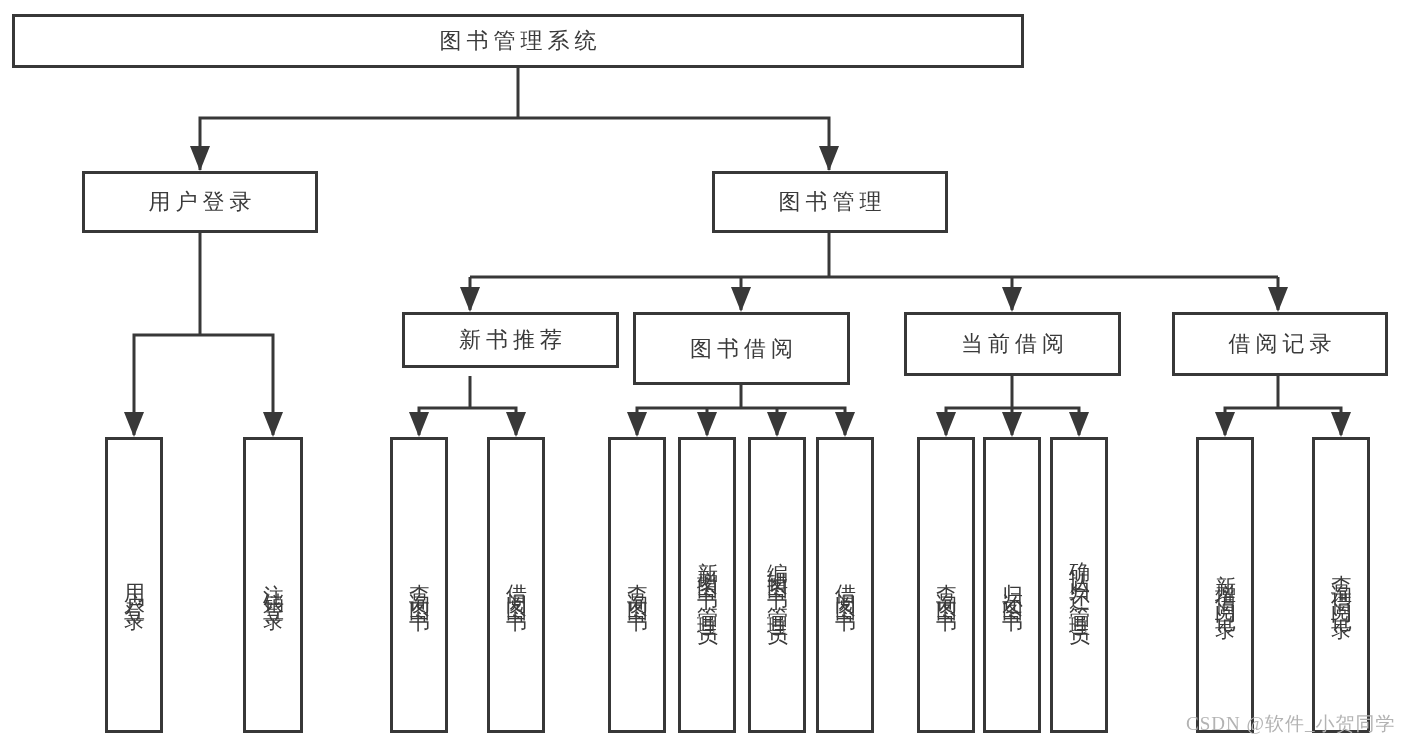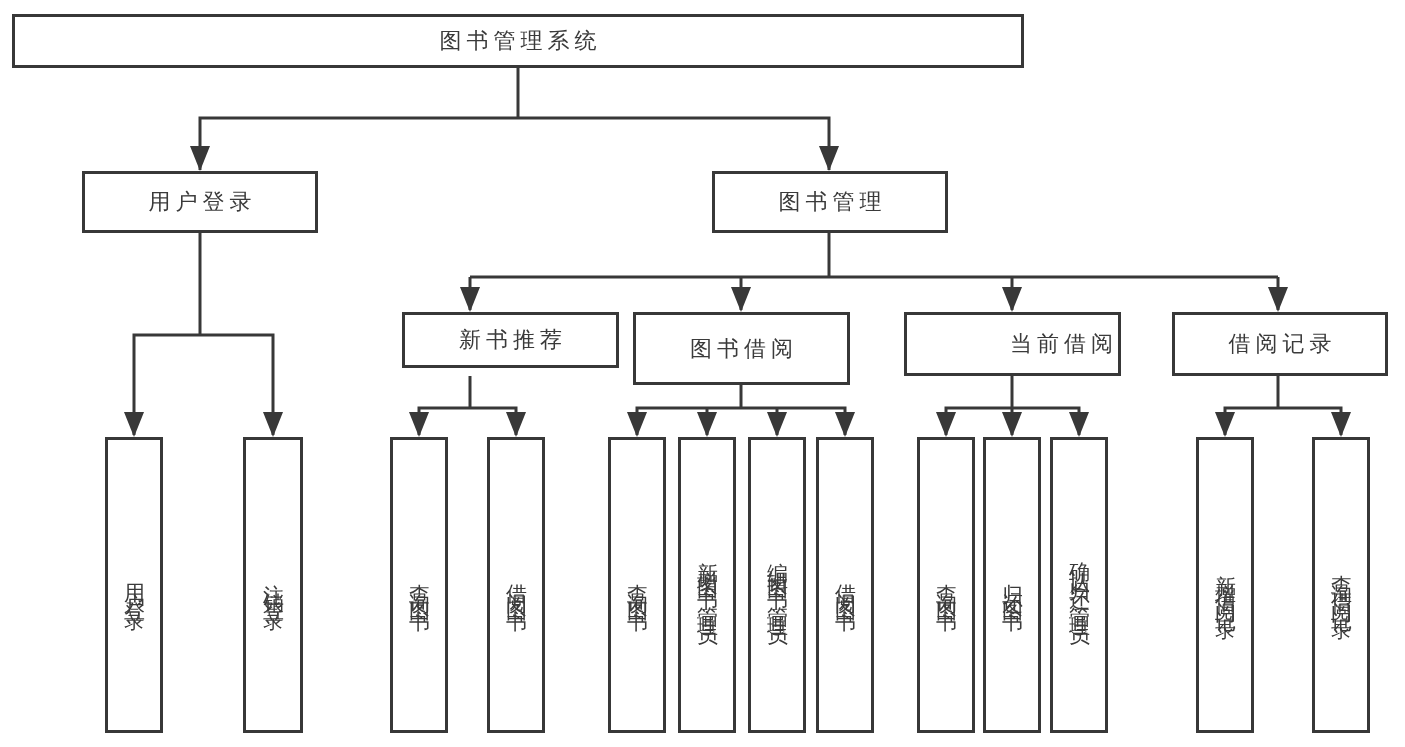--- a/index.html
+++ b/index.html
@@ -23,21 +23,21 @@
     writing-mode:vertical-rl;text-orientation:mixed;
     font-size:21px;letter-spacing:9px;line-height:1;
     color:#3a3a3a;
   }
   
   .n-root {left:12px;  top:14px;  width:1012px;height:54px;}
   .n-user {left:82px;  top:171px; width:236px; height:62px;}
   .n-book {left:712px; top:171px; width:236px; height:62px;justify-content:center;}
   .n-s1   {left:362px; top:312px; width:217px; height:56px;margin-left:40px;}
   .n-s2   {left:633px; top:312px; width:217px; height:73px;}
-  .n-s3   {left:904px; top:312px; width:217px; height:64px;justify-content:flex-end;}
+  .n-s3   {left:904px; top:312px; width:217px; height:64px;}
   .n-s4   {left:1172px;top:312px; width:216px; height:64px;}
   
   .leaf{top:437px;width:58px;height:296px;}
   .lf-g1a{left:105px;} .lf-g1b{left:243px;width:60px;}
   .lf-g2a{left:390px;} .lf-g2b{left:487px;}
   .lf-g3a{left:608px;} .lf-g3b{left:678px;} .lf-g3c{left:748px;} .lf-g3d{left:816px;}
   .lf-g4a{left:917px;} .lf-g4b{left:983px;} .lf-g4c{left:1050px;}
   .lf-g5a{left:1196px;} .lf-g5b{left:1312px;}
   .watermark{
     position:absolute;left:1186px;top:711px;z-index:6;
@@ -164,13 +164,14 @@
     <span class="vtext">确认归还（管理员）</span>
   </div>
 
   <div class="leaf lf-g5a">
     <span class="vtext">新增借阅记录</span>
   </div>
   <div class="leaf lf-g5b">
     <span class="vtext">查询借阅记录</span>
   </div>
 
+  <div class="watermark">CSDN @软件_小贺同学</div>
 </div>
 
 </body></html>

